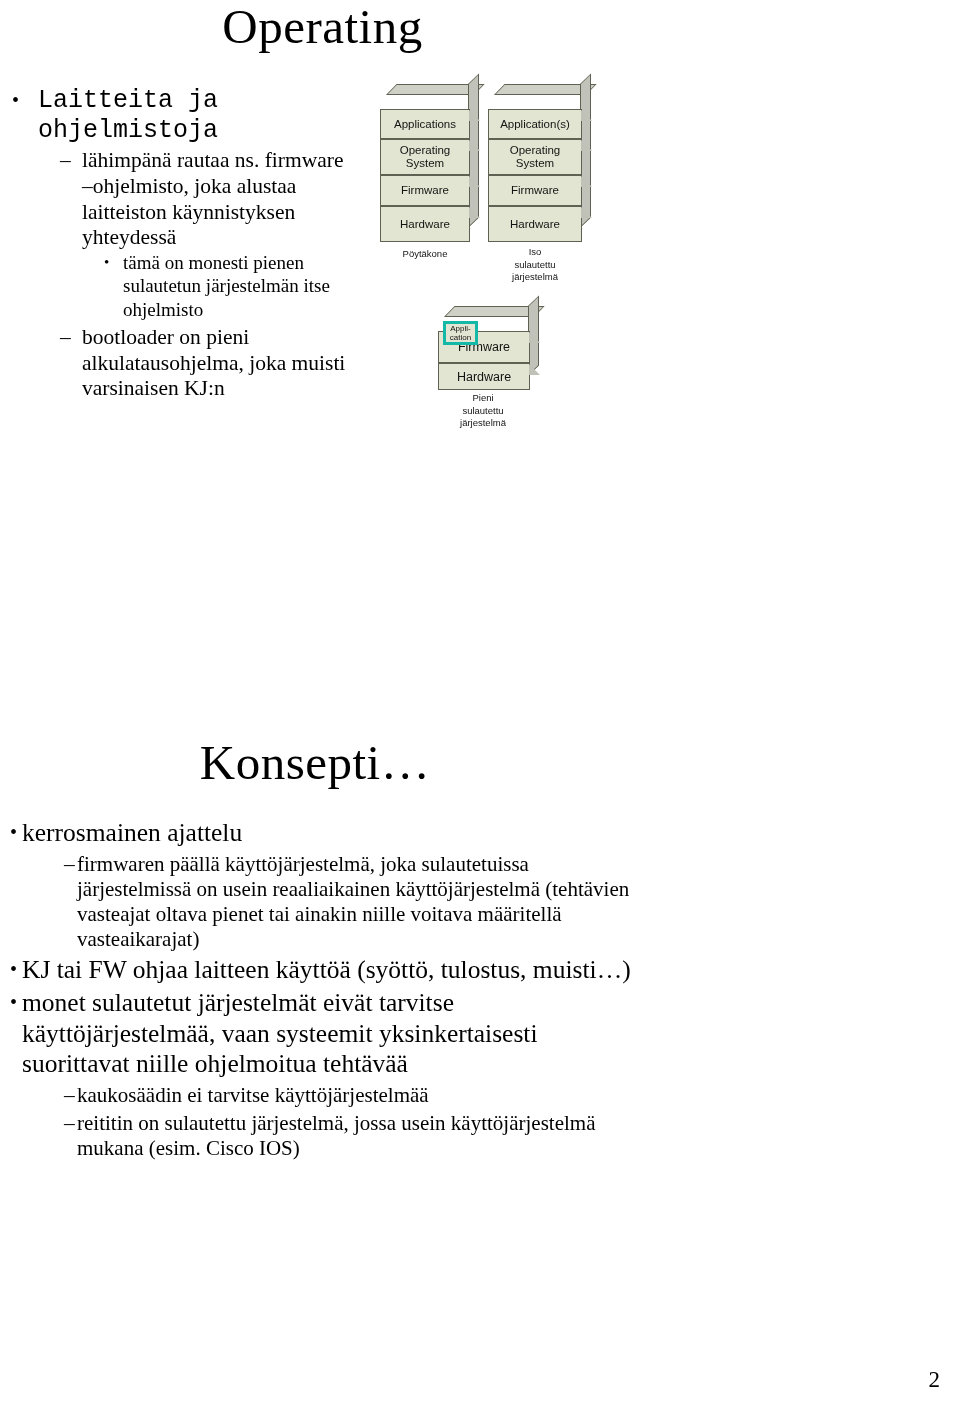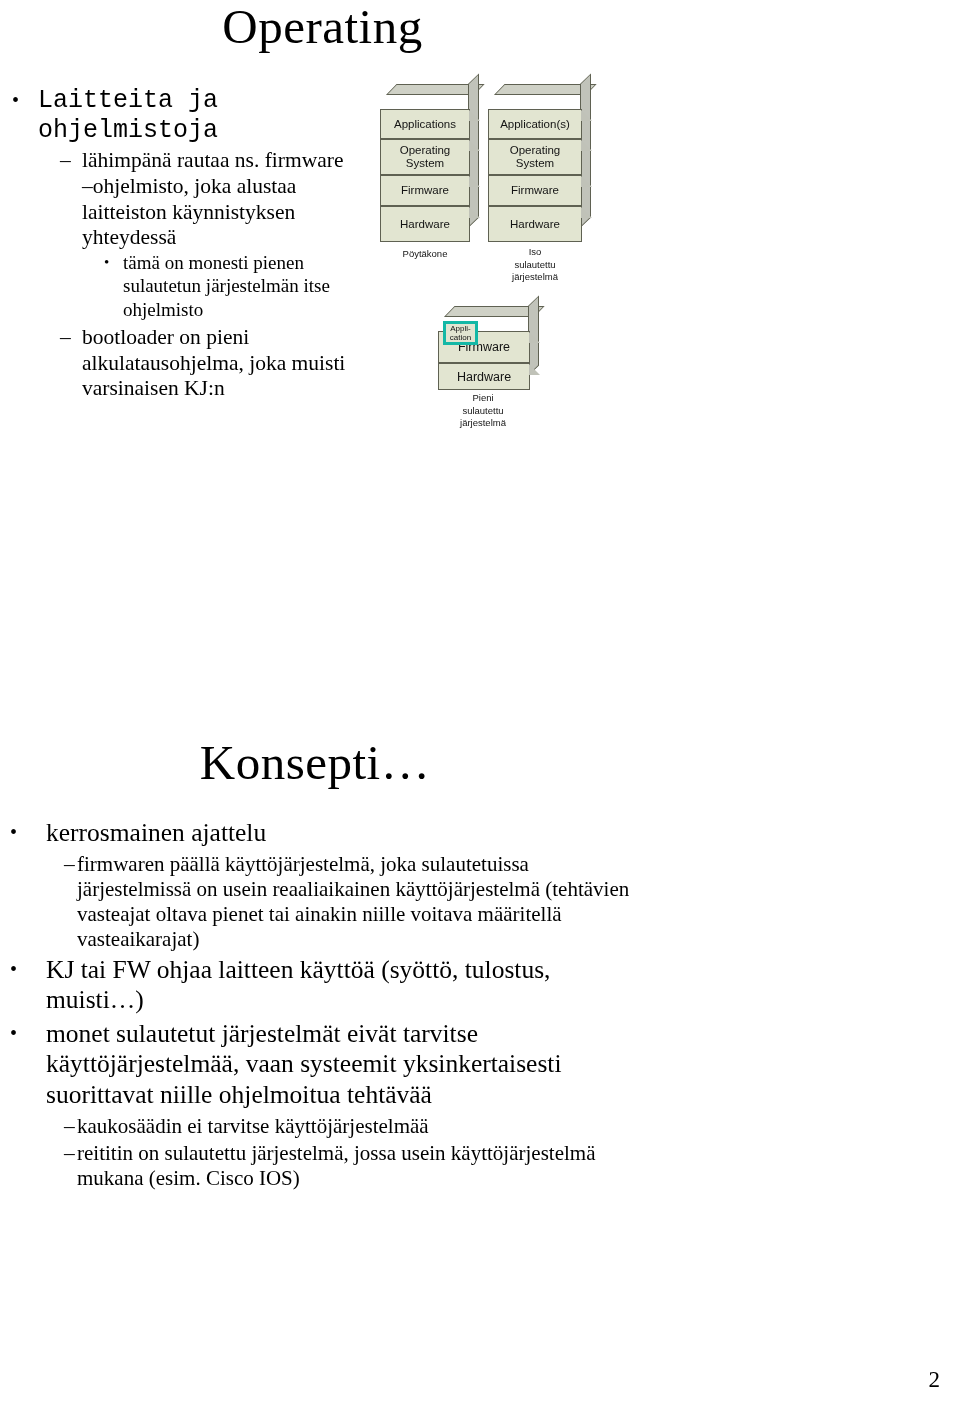--- a/index.html
+++ b/index.html
@@ -70,21 +70,21 @@
   #s1-body .lv2 > .b-text { margin-left: 22px; }
   #s1-body .lv3 { margin-left: 96px; }
   #s1-body .lv3 > .b-mark { left: 0px; }
   #s1-body .lv3 > .b-text { margin-left: 19px; }
   #s1-body li.gap-top { margin-top: 4px; }
 
   
   #s2-body { position: absolute; left: 6px; top: 818px; width: 640px; }
   #s2-body .lv1 { font-size: 25.5px; line-height: 1.20; }
   #s2-body .lv1 > .b-mark { left: 4px; font-size: 20px; }
-  #s2-body .lv1 > .b-text { margin-left: 40px; font-family: Liberation Serif, serif; }
+  #s2-body .lv1 > .b-text { margin-left: 16px; font-family: Liberation Serif, serif; }
   #s2-body .lv2 { font-size: 21px; line-height: 1.19; margin-left: 58px; }
   #s2-body .lv2 > .b-mark { left: 0px; }
   #s2-body .lv2 > .b-text { margin-left: 13px; }
   #s2-body li + li { margin-top: 3px; }
 
   
   #page-number {
     position: absolute;
     right: 20px; bottom: 18px;
     font-size: 23px;

